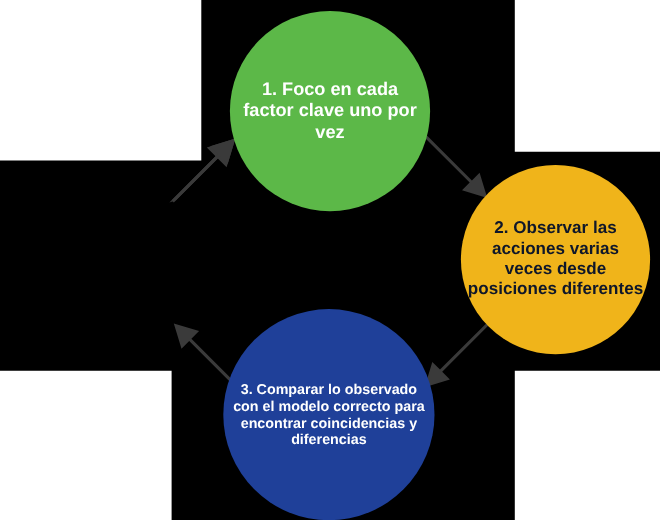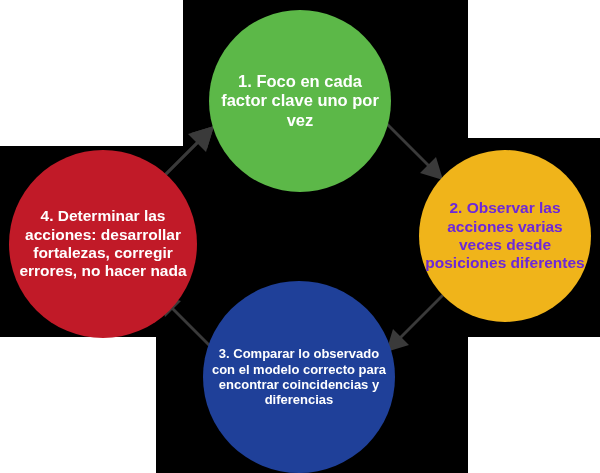--- a/index.html
+++ b/index.html
@@ -66,21 +66,21 @@
     color: #ffffff;
     font-size: 16.5px;
   }
   
   #node-2 {
     left: 419px;
     top: 150px;
     width: 172px;
     height: 172px;
     background: #f0b41a;
-    color: #6d28d9;
+    color: #0f172a;
     font-size: 15.5px;
   }
   
   #node-3 {
     left: 203px;
     top: 281px;
     width: 192px;
     height: 192px;
     background: #1f4099;
     color: #ffffff;
@@ -137,17 +137,14 @@
   </div>
 
   <div class="circle" id="node-2">
     <span class="txt">2. Observar las acciones varias veces desde posiciones diferentes</span>
   </div>
 
   <div class="circle" id="node-3">
     <span class="txt">3. Comparar lo observado con el modelo correcto para encontrar coincidencias y diferencias</span>
   </div>
 
-  <div class="circle" id="node-4">
-    <span class="txt">4. Determinar las acciones: desarrollar fortalezas, corregir errores, no hacer nada</span>
-  </div>
 
 </div>
 
 </body></html>

